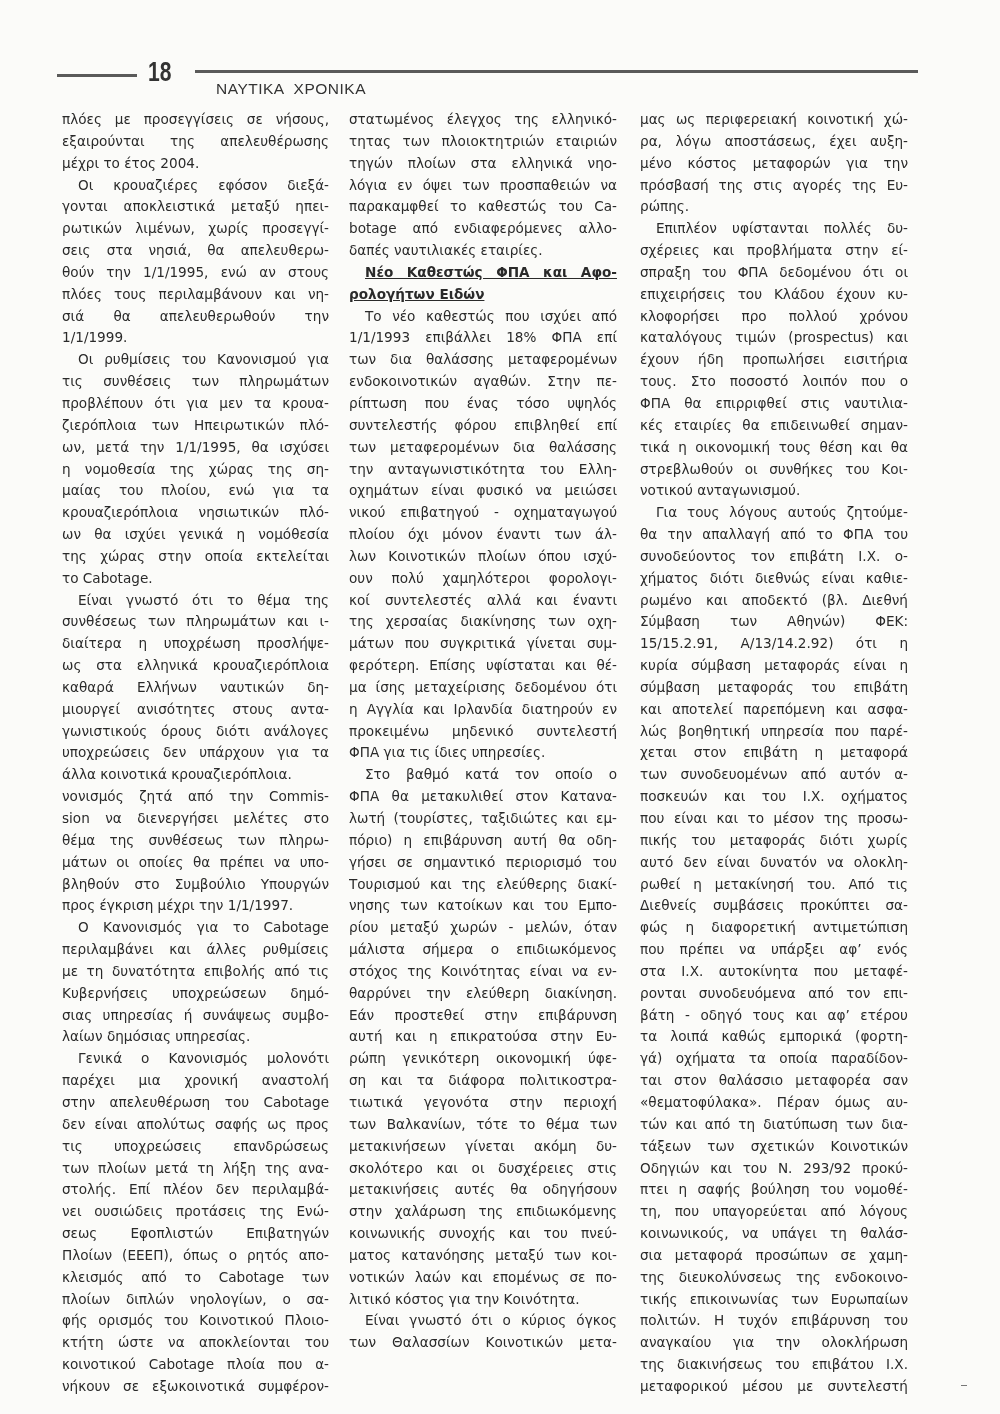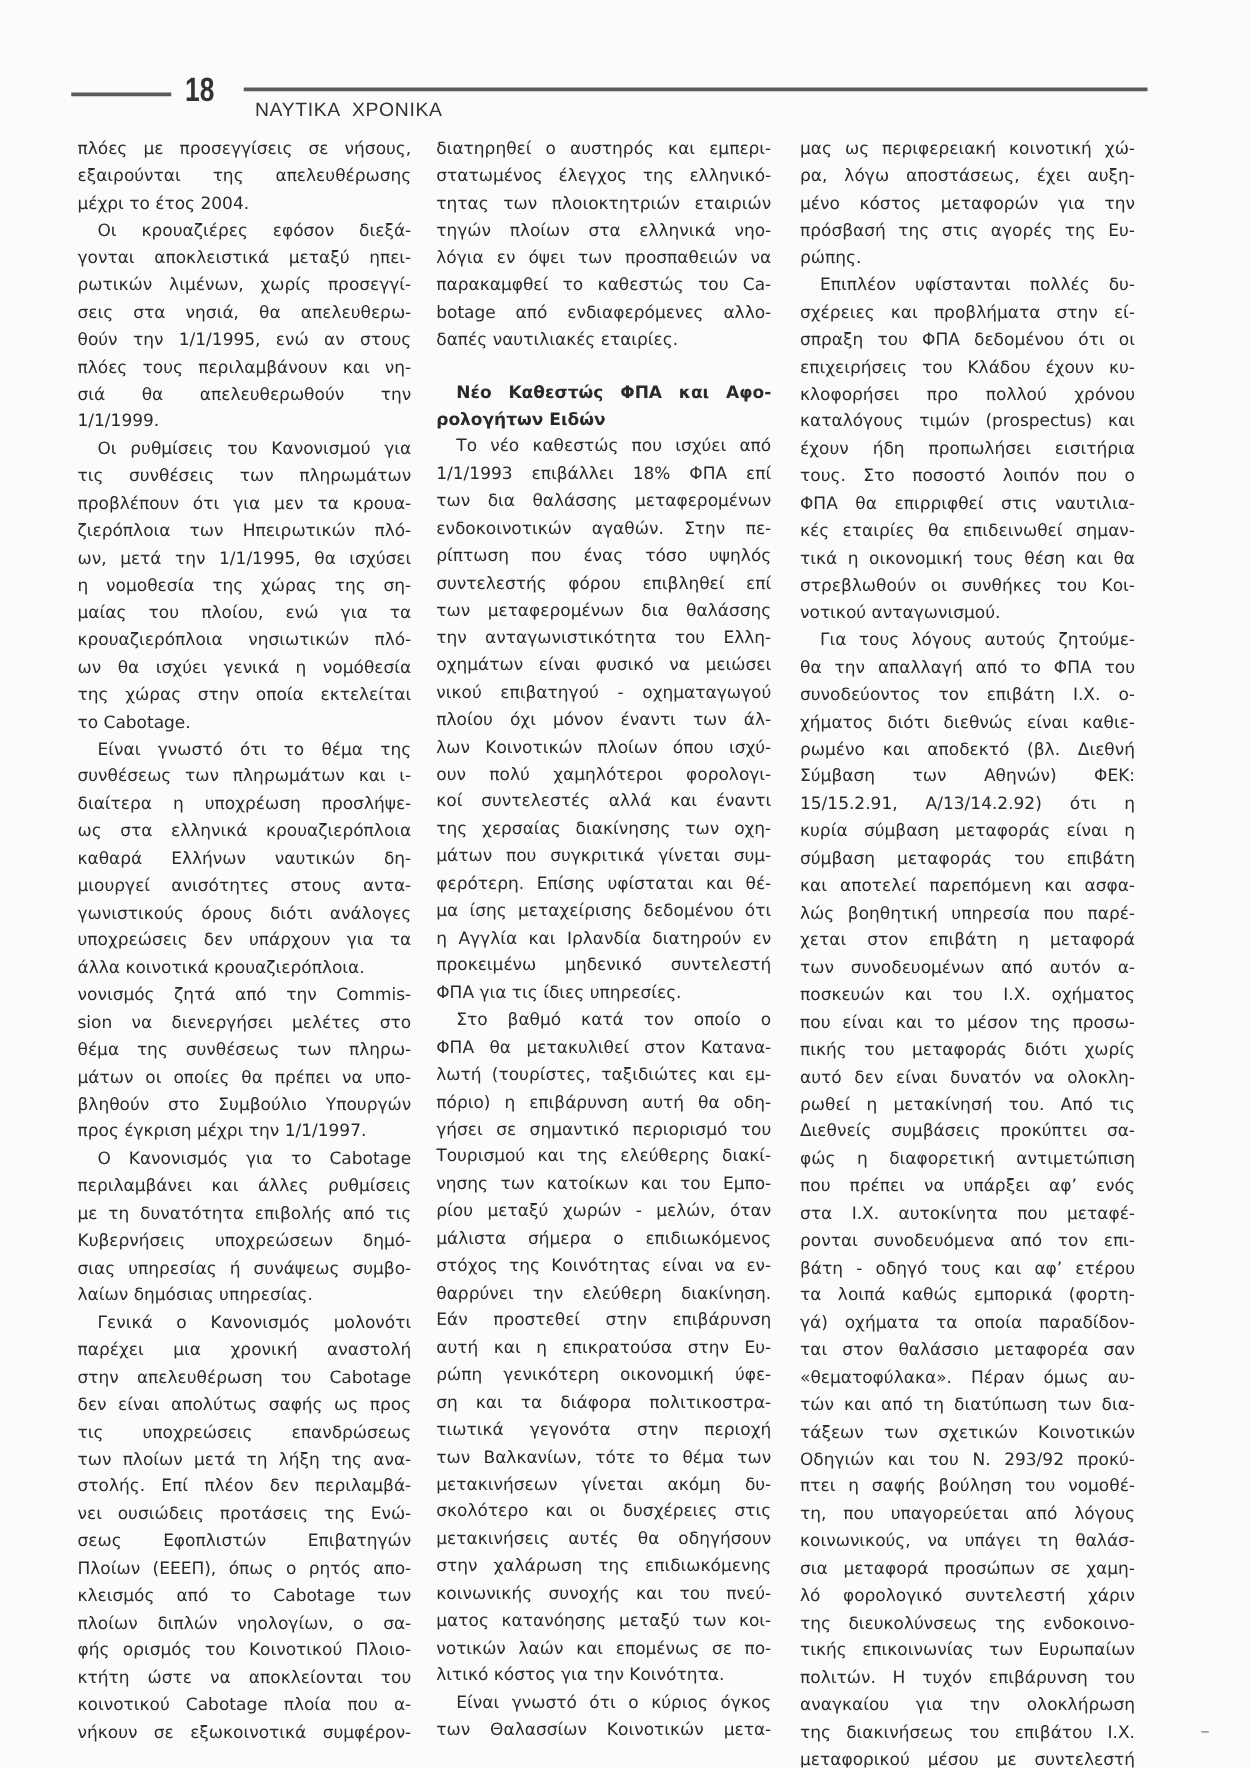--- a/index.html
+++ b/index.html
@@ -20,21 +20,21 @@
     width: 723px; height: 3px; background: #5a5a5a;
   }
   .page-number {
     position: absolute; left: 148px; top: 57px;
     font-family: "Liberation Sans", sans-serif;
     font-weight: bold; font-size: 27px; color: #333;
     transform: scaleX(0.78); transform-origin: left top;
     letter-spacing: 0px;
   }
   .publication {
-    position: absolute; left: 204px; top: 80px;
+    position: absolute; left: 216px; top: 80px;
     font-family: "Liberation Sans", sans-serif;
     font-size: 15.5px; color: #333; letter-spacing: 0.5px;
     word-spacing: 5px;
   }
   .column {
     position: absolute; top: 109px;
     font-size: 13.6px;
     line-height: 21.85px;
   }
   .col1 { left: 62px; width: 267px; }
@@ -46,21 +46,21 @@
     text-align: justify;
     text-align-last: justify;
     height: 21.85px;
     overflow: hidden;
   }
   .line.last { text-align-last: left; }
   .para .line.first { padding-left: 16px; }
   .para.noindent .line.first { padding-left: 0; }
   .subhead {
     font-weight: bold;
-    margin-top: 20px;
+    text-decoration: underline;
   }
   .subhead .line.first { padding-left: 16px; }
   .edge-mark {
     position: absolute; left: 961px; top: 1385px;
     width: 6px; height: 1px; background: #777;
   }
 </style>
 </head>
 <body>
 
@@ -139,21 +139,20 @@
       <span class="line">κλεισμός από το Cabotage των</span>
       <span class="line">πλοίων διπλών νηολογίων, ο σα-</span>
       <span class="line">φής ορισμός του Κοινοτικού Πλοιο-</span>
       <span class="line">κτήτη ώστε να αποκλείονται του</span>
       <span class="line">κοινοτικού Cabotage πλοία που α-</span>
       <span class="line">νήκουν σε εξωκοινοτικά συμφέρον-</span>
     </div>
   </div>
 <div class="column col2" id="col1">
     <div class="para noindent">
-      <span class="line first">διατηρηθεί ο αυστηρός και εμπερι-</span>
       <span class="line">στατωμένος έλεγχος της ελληνικό-</span>
       <span class="line">τητας των πλοιοκτητριών εταιριών</span>
       <span class="line">τηγών πλοίων στα ελληνικά νηο-</span>
       <span class="line">λόγια εν όψει των προσπαθειών να</span>
       <span class="line">παρακαμφθεί το καθεστώς του Ca-</span>
       <span class="line">botage από ενδιαφερόμενες αλλο-</span>
       <span class="line last">δαπές ναυτιλιακές εταιρίες.</span>
     </div>
     <div class="subhead">
       <span class="line first">Νέο Καθεστώς ΦΠΑ και Αφο-</span>
@@ -266,21 +265,20 @@
       <span class="line">γά) οχήματα τα οποία παραδίδον-</span>
       <span class="line">ται στον θαλάσσιο μεταφορέα σαν</span>
       <span class="line">«θεματοφύλακα». Πέραν όμως αυ-</span>
       <span class="line">τών και από τη διατύπωση των δια-</span>
       <span class="line">τάξεων των σχετικών Κοινοτικών</span>
       <span class="line">Οδηγιών και του Ν. 293/92 προκύ-</span>
       <span class="line">πτει η σαφής βούληση του νομοθέ-</span>
       <span class="line">τη, που υπαγορεύεται από λόγους</span>
       <span class="line">κοινωνικούς, να υπάγει τη θαλάσ-</span>
       <span class="line">σια μεταφορά προσώπων σε χαμη-</span>
-      <span class="line">λό φορολογικό συντελεστή χάριν</span>
       <span class="line">της διευκολύνσεως της ενδοκοινο-</span>
       <span class="line">τικής επικοινωνίας των Ευρωπαίων</span>
       <span class="line">πολιτών. Η τυχόν επιβάρυνση του</span>
       <span class="line">αναγκαίου για την ολοκλήρωση</span>
       <span class="line">της διακινήσεως του επιβάτου Ι.Χ.</span>
       <span class="line">μεταφορικού μέσου με συντελεστή</span>
     </div>
   </div>
 
 <div class="edge-mark"></div>

